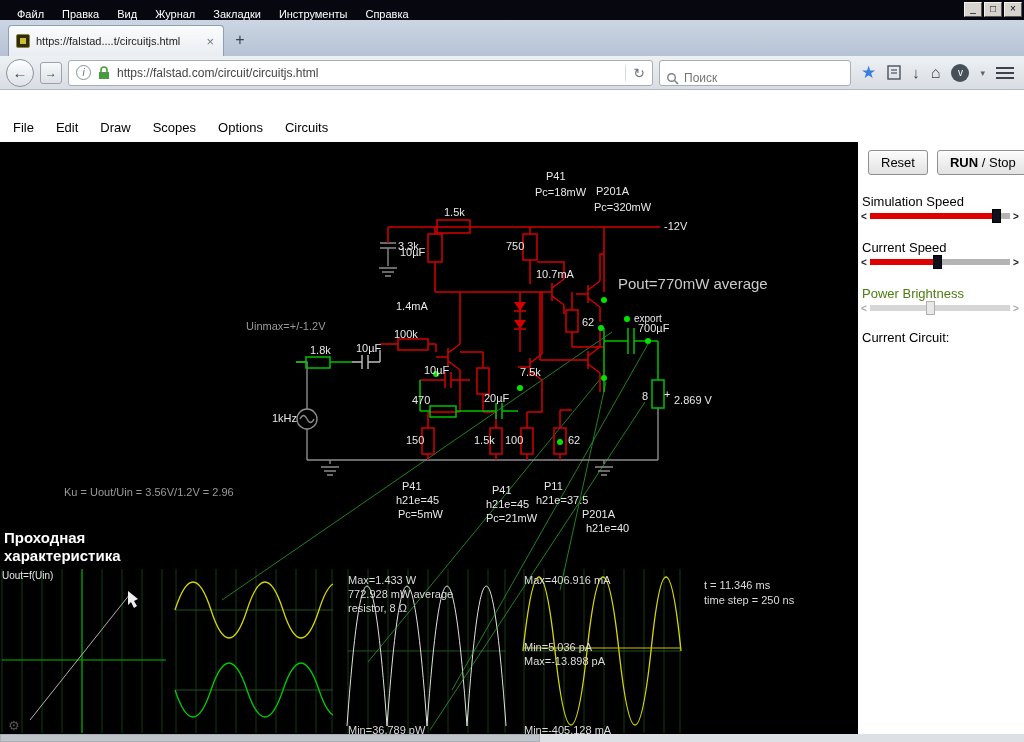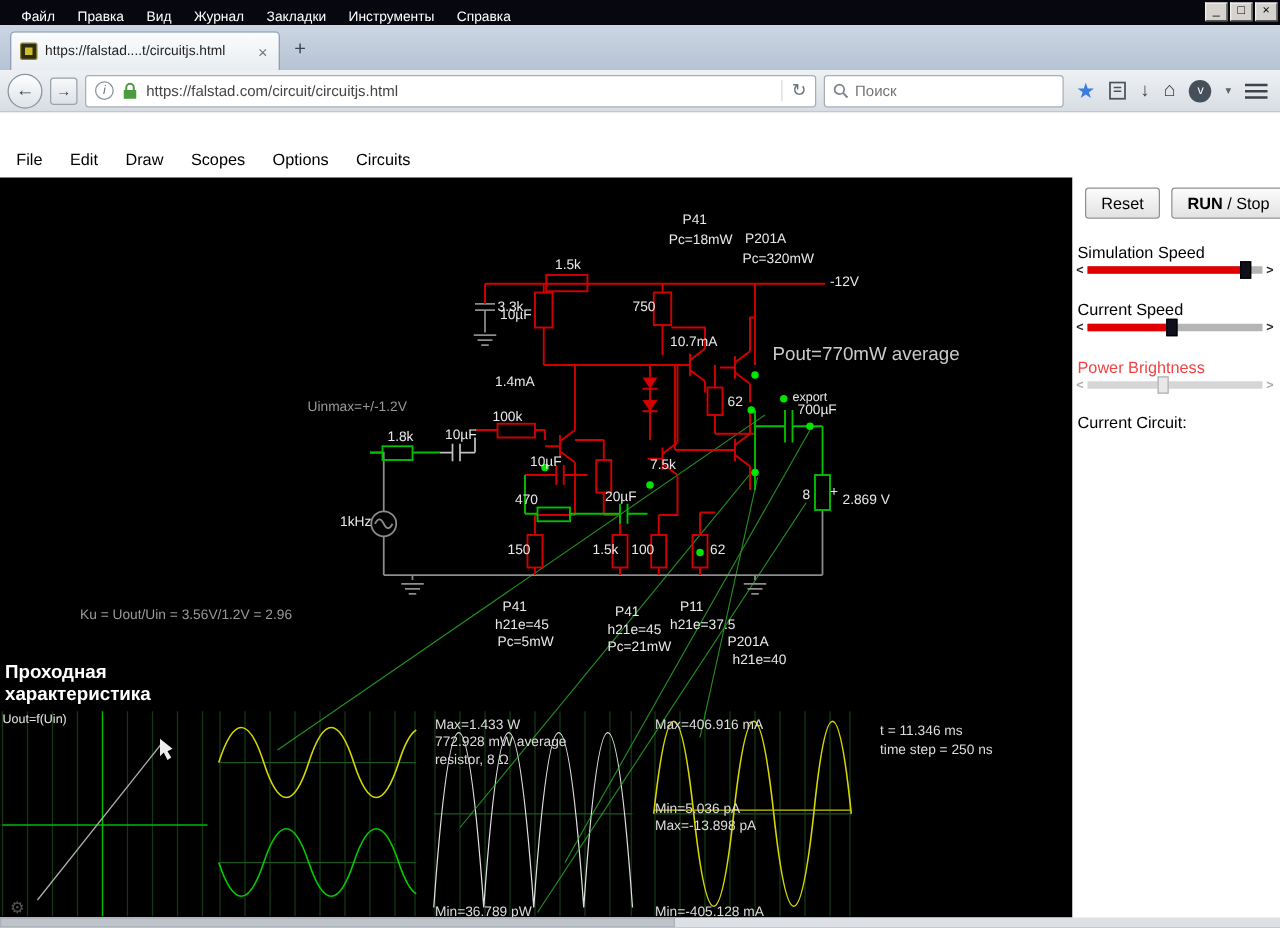--- a/index.html
+++ b/index.html
@@ -34,21 +34,21 @@
   .fwd-btn{width:22px;height:22px;border:1px solid #9aa2ab;border-radius:3px;
     background:linear-gradient(#f7f9fa,#dde2e8);display:flex;align-items:center;
     justify-content:center;font-size:12px;color:#3c444d;flex:0 0 22px}
   .urlbar{flex:1;height:26px;background:#fff;border:1px solid #a8aeb6;border-radius:3px;
     display:flex;align-items:center;padding:0 7px;gap:7px;font-size:12px;color:#444}
   .info-ic{width:15px;height:15px;border:1px solid #8a9099;border-radius:50%;
     font-size:10px;line-height:13px;text-align:center;color:#6a7078;font-style:italic}
   .url-text{flex:1;white-space:nowrap;overflow:hidden}
   .reload{border-left:1px solid #d8dce0;padding-left:7px;color:#6e747c;font-size:14px}
   .searchbox{flex:0 0 192px;height:26px;background:#fff;border:1px solid #a8aeb6;
-    border-radius:3px;display:flex;align-items:center;padding:0 6px;gap:5px}
+    border-radius:3px;display:flex;align-items:flex-end;padding:0 6px;gap:5px}
   .searchbox input{border:none;outline:none;width:130px;font-size:12px;
     font-family:inherit;color:#333;background:transparent}
   .nav-icons{display:flex;align-items:center;gap:11px;padding:0 4px}
   .star{color:#3a7de0;font-size:17px}
   .dl{color:#3c434b;font-size:15px;font-weight:bold}
   .home{color:#3c434b;font-size:16px}
   .pocket{width:18px;height:18px;border-radius:50%;background:#46505a;color:#fff;
     font-size:10px;line-height:17px;text-align:center}
   .caret{color:#5a626b;font-size:9px}
   .burger{width:18px;display:flex;flex-direction:column;gap:3px}
@@ -67,21 +67,21 @@
   .cl.title{font-size:15px;font-weight:bold;color:#fff}
   .cl.small{font-size:10px}
   .scope-panel{position:absolute;top:427px;height:164px}
   .sl{position:absolute;font-size:11px;color:#dcdcdc;white-space:nowrap}
   
   .side{flex:1;background:#fff;position:relative;font-size:13px;color:#000}
   .btn-row{position:absolute;left:10px;top:8px;display:flex;gap:9px}
   .btn{border:1px solid #8f8f8f;border-radius:3px;background:linear-gradient(#fcfcfc,#e2e2e2);
     padding:4px 12px;font-size:13px;color:#000;white-space:nowrap}
   .side-label{position:absolute;left:4px}
-  .side-label.dis{color:#ef4444}
+  .side-label.dis{color:#4d7c0f}
   .slider{position:absolute;left:2px;display:flex;align-items:center;gap:2px;
     width:160px;height:16px}
   .sl-arrow{font-size:10px;color:#222;width:8px;text-align:center;font-weight:bold}
   .sl-arrow.dis{color:#aaa}
   .sl-track{position:relative;flex:1;height:16px}
   .sl-rail{position:absolute;top:5px;left:0;right:0;height:6px;background:#b4b4b4}
   .sl-rail.dis{background:#d6d6d6}
   .sl-fill{position:absolute;top:5px;left:0;height:6px;background:#e00000}
   .sl-thumb{position:absolute;top:1px;width:9px;height:14px;background:#10101c;
     border:1px solid #000}

